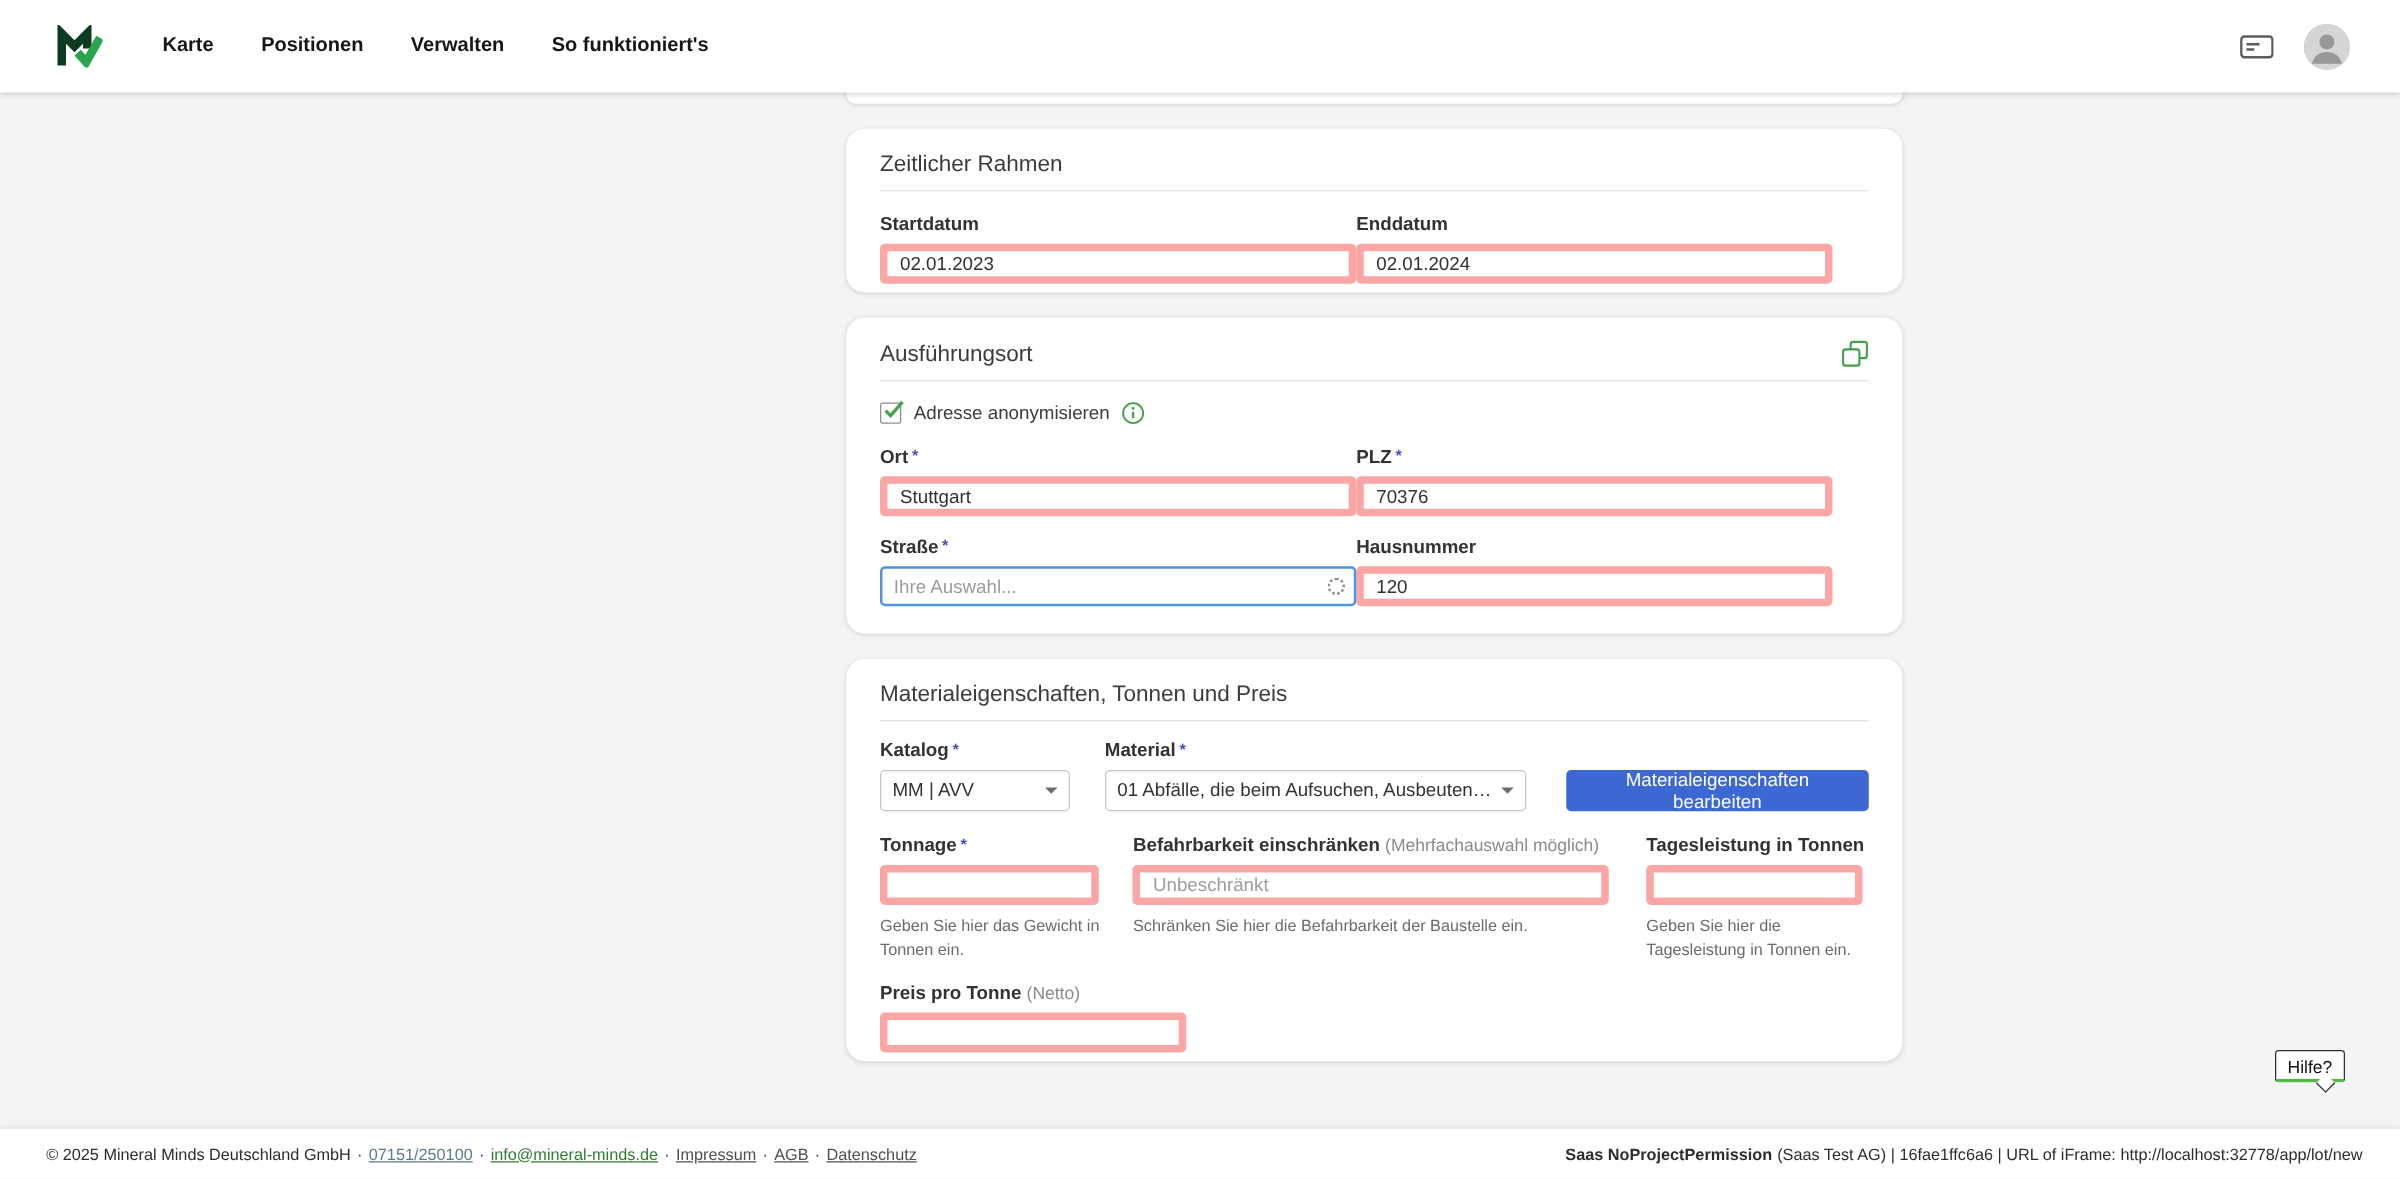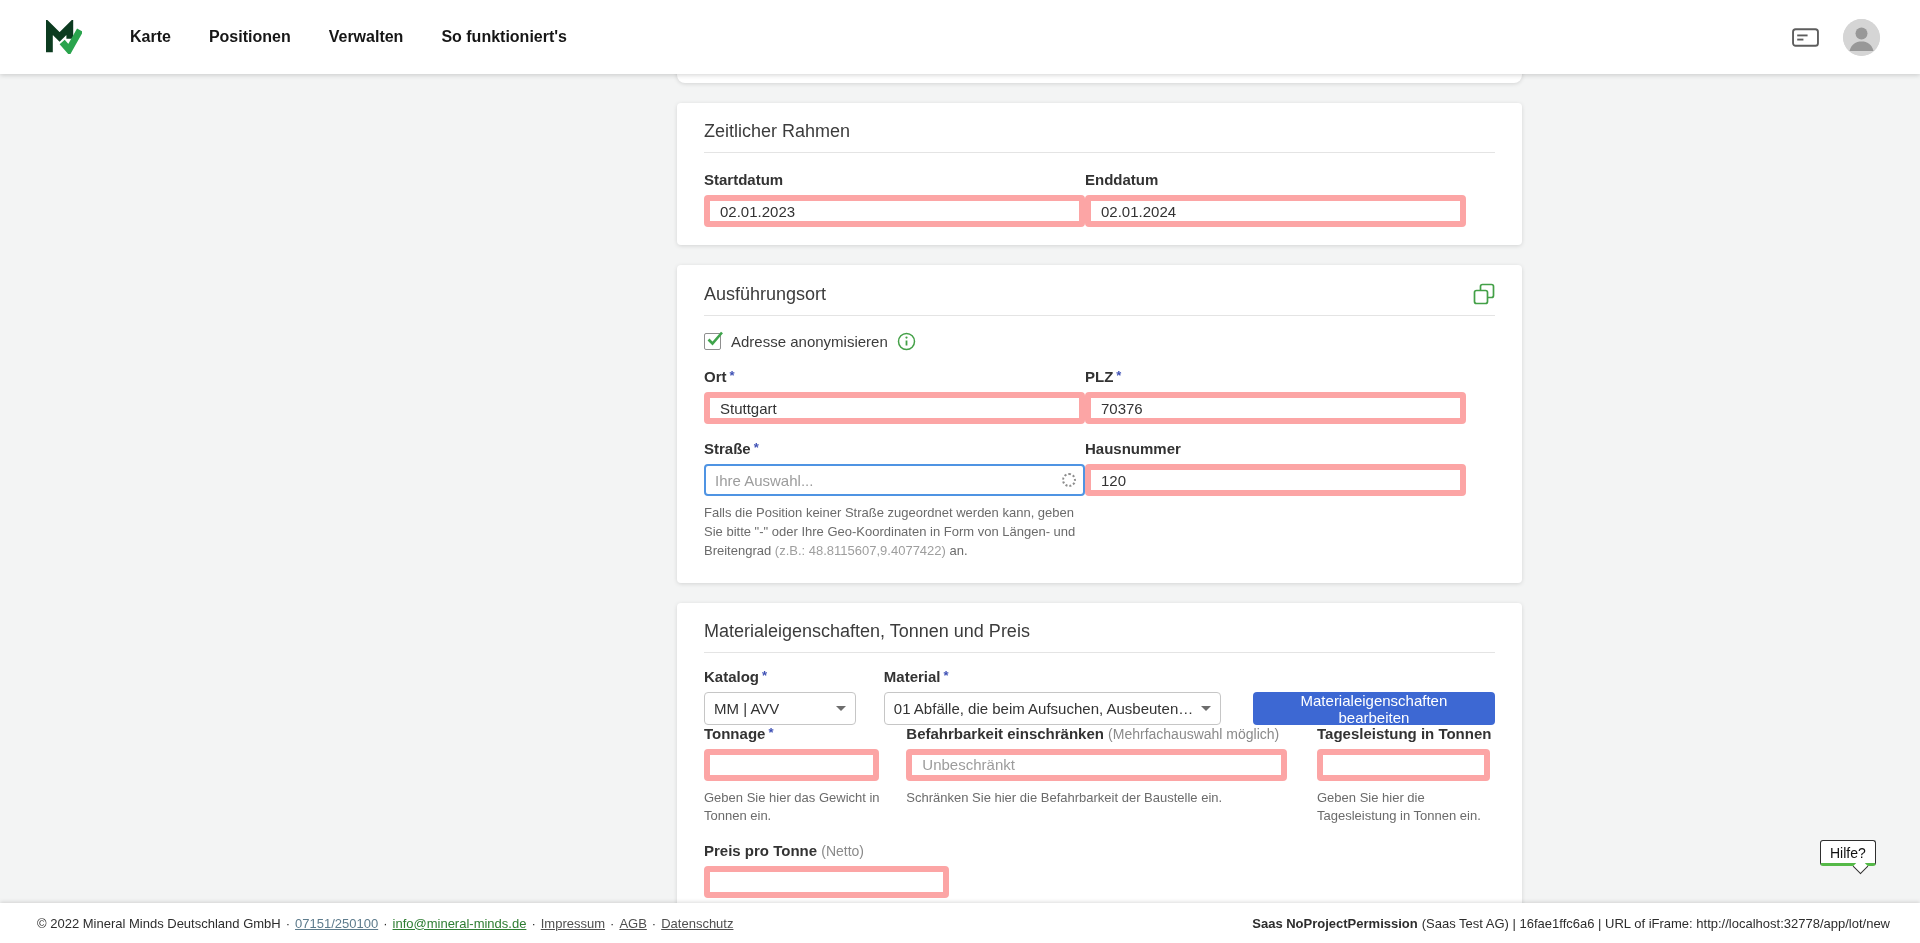--- a/index.html
+++ b/index.html
@@ -12,21 +12,21 @@
   .logo { margin: 0 48px 0 44px; display: flex; cursor: pointer; }
   .nav-items { display: flex; gap: 38px; }
   .nav-item { font-size: 16px; font-weight: 700; color: #161616; cursor: pointer; }
   .nav-right { margin-left: auto; margin-right: 40px; display: flex; align-items: center; gap: 24px; }
   .icon-btn { display: flex; cursor: pointer; }
   .avatar { width: 37px; height: 37px; border-radius: 50%; overflow: hidden; background: #d5d5d5; display: flex; cursor: pointer; }
 
   
   .page { padding-top: 61px; }
   .container { margin-left: 677px; width: 845px; }
-  .card { background: #fff; border-radius: 4px; box-shadow: 0 1px 4px rgba(0,0,0,.13); padding: 18px 27px 18px; margin-top: 20px; }
+  .card { background: #fff; border-radius: 15px; box-shadow: 0 1px 4px rgba(0,0,0,.13); padding: 18px 27px 7px; margin-top: 20px; }
   .card-partial { height: 22px; background: #fff; border-radius: 0 0 8px 8px; box-shadow: 0 1px 4px rgba(0,0,0,.13); }
   .card-title-row { display: flex; align-items: center; justify-content: space-between; }
   .card-title { font-size: 18px; font-weight: 400; color: #3c3c3c; }
   .divider { height: 1px; background: #e4e4e4; margin-top: 10px; }
 
   .field-label { font-size: 15px; font-weight: 700; color: #333; margin-bottom: 7px; }
   .req { color: #3f51b5; font-size: 13px; vertical-align: top; margin-left: 3px; font-weight: 700; }
   .label-suffix { font-weight: 400; color: #8a8a8a; font-size: 14px; }
 
   .input { height: 32px; border: 6px solid #fca5a5; border-radius: 4px; padding: 0 10px; font-size: 15px;
@@ -52,21 +52,21 @@
 
   .mat-row { display: flex; align-items: flex-end; margin-top: 15px; }
   .select { height: 33px; border: 1px solid #c6c6c6; border-radius: 4px; background: #fff; display: flex;
             align-items: center; justify-content: space-between; padding: 0 9px; font-size: 15px; color: #333; cursor: pointer; }
   .select-value { white-space: nowrap; overflow: hidden; text-overflow: ellipsis; }
   .caret { flex: none; margin-left: 7px; width: 0; height: 0; border-left: 5px solid transparent;
            border-right: 5px solid transparent; border-top: 5.5px solid #6d6d6d; }
   .btn-primary { height: 33px; background: #3d68d3; color: #fff; border: none; border-radius: 4px;
                  font-size: 15px; font-family: inherit; padding: 0 11px; cursor: pointer; }
 
-  .tpt-row { display: flex; }
+  .tpt-row { display: flex; margin-top: 19px; }
   .tpt-col1 { width: 204px; }
   .tpt-col2 { width: 414px; }
   .tpt-col3 { width: 178px; }
   .preis-row { margin-top: 16px; }
 
   
   .help { position: fixed; left: 1820px; bottom: 77px; z-index: 95; background: #fff; border: 1px solid #2f2f2f;
           border-bottom: 3px solid #55b948; border-radius: 3px; padding: 4px 9px 2px; font-size: 14px;
           font-weight: 400; color: #101010; cursor: pointer; }
   .help::after { content: ""; position: absolute; right: 9px; bottom: -9px; width: 10px; height: 10px;
@@ -177,21 +177,20 @@
         </div>
       </div>
 
       <div class="grid-2" style="margin-top:16px">
         <div class="col">
           <div class="field-label"><span>Straße</span><span class="req">*</span></div>
           <div class="input-wrap">
             <input class="input focused" placeholder="Ihre Auswahl..." style="">
             <span class="spinner"></span>
           </div>
-          <div class="hint"><span>Falls die Position keiner Straße zugeordnet werden kann, geben Sie bitte "-" oder Ihre Geo-Koordinaten in Form von Längen- und Breitengrad </span><span class="muted">(z.B.: 48.8115607,9.4077422)</span><span> an.</span></div>
         </div>
         <div class="col">
           <div class="field-label"><span>Hausnummer</span></div>
           <input class="input" value="120" style="">
         </div>
       </div>
     </section>
 
     <section class="card">
       <div class="card-title-row">
@@ -241,21 +240,21 @@
       </div>
     </section>
 
   </div>
 </main>
 
 <div class="help">Hilfe?</div>
 
 <footer class="footer">
   <div class="footer-left">
-    <span>© 2022 Mineral Minds Deutschland GmbH</span>
+    <span>© 2025 Mineral Minds Deutschland GmbH</span>
     <span class="sep">·</span>
     <span class="flink phone">07151/250100</span>
     <span class="sep">·</span>
     <span class="flink email">info@mineral-minds.de</span>
     <span class="sep">·</span>
     <span class="flink gray">Impressum</span>
     <span class="sep">·</span>
     <span class="flink gray">AGB</span>
     <span class="sep">·</span>
     <span class="flink gray">Datenschutz</span>

